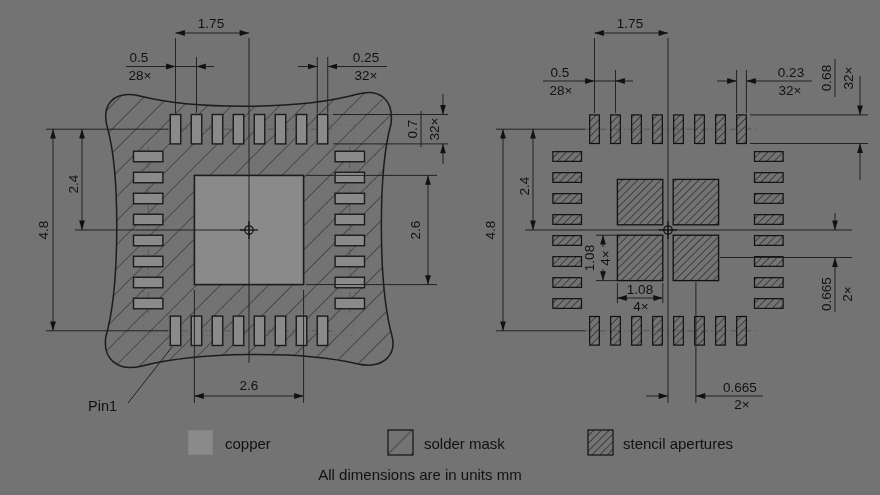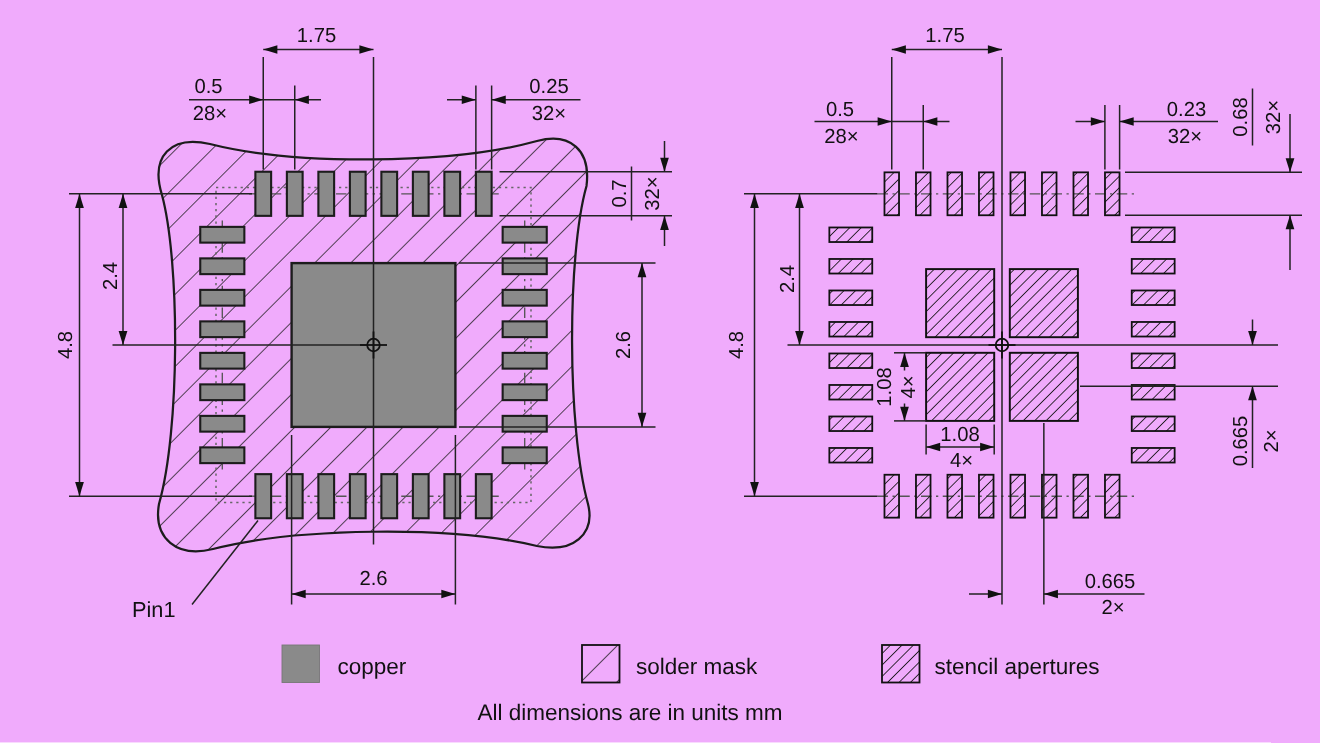--- a/index.html
+++ b/index.html
@@ -1,16 +1,16 @@
 <!DOCTYPE html>
 <html><head>
 <meta charset="utf-8">
 <style>
   html,body{margin:0;padding:0;background:#fff;}
-  .canvas{position:relative;width:880px;height:495px;background:#f0abfc;overflow:hidden;
+  .canvas{position:relative;width:880px;height:495px;background:#737373;overflow:hidden;
           font-family:"Liberation Sans", sans-serif;}
   svg{display:block;}
   text{fill:#111;font-family:"Liberation Sans", sans-serif;}
   .dim{font-size:13.5px;}
   .lbl{font-size:15px;}
   .thin{stroke:#222;stroke-width:1;fill:none;}
   .dash{stroke:#555;stroke-width:0.9;fill:none;stroke-dasharray:7 3 1.5 3;}
   .dot{stroke:#666;stroke-width:1;fill:none;stroke-dasharray:1.5 2.6;}
 </style>
 </head>

